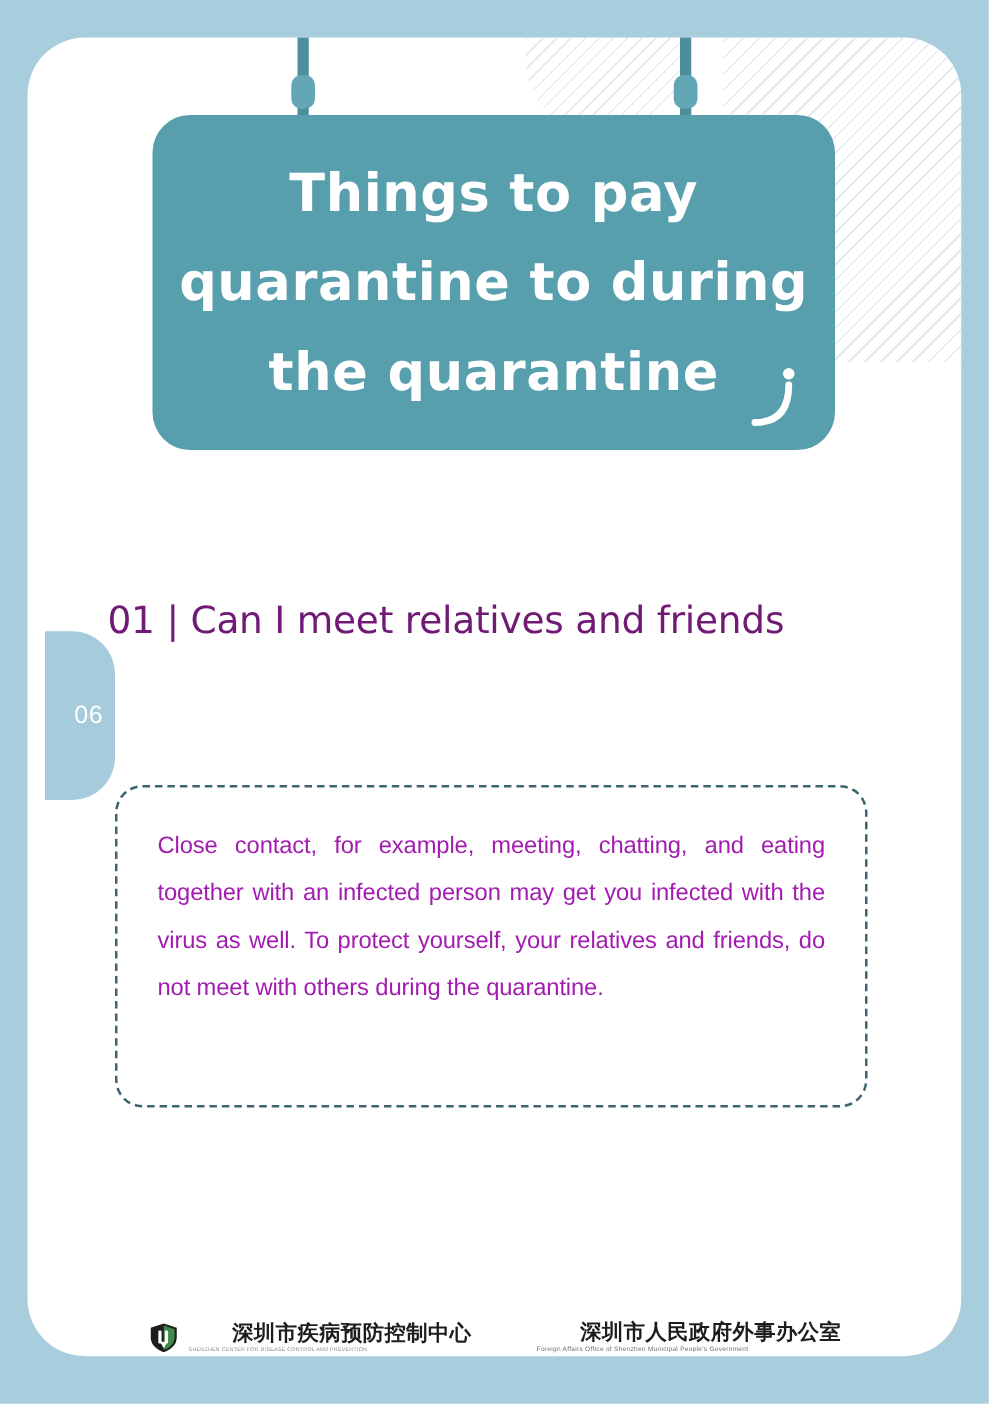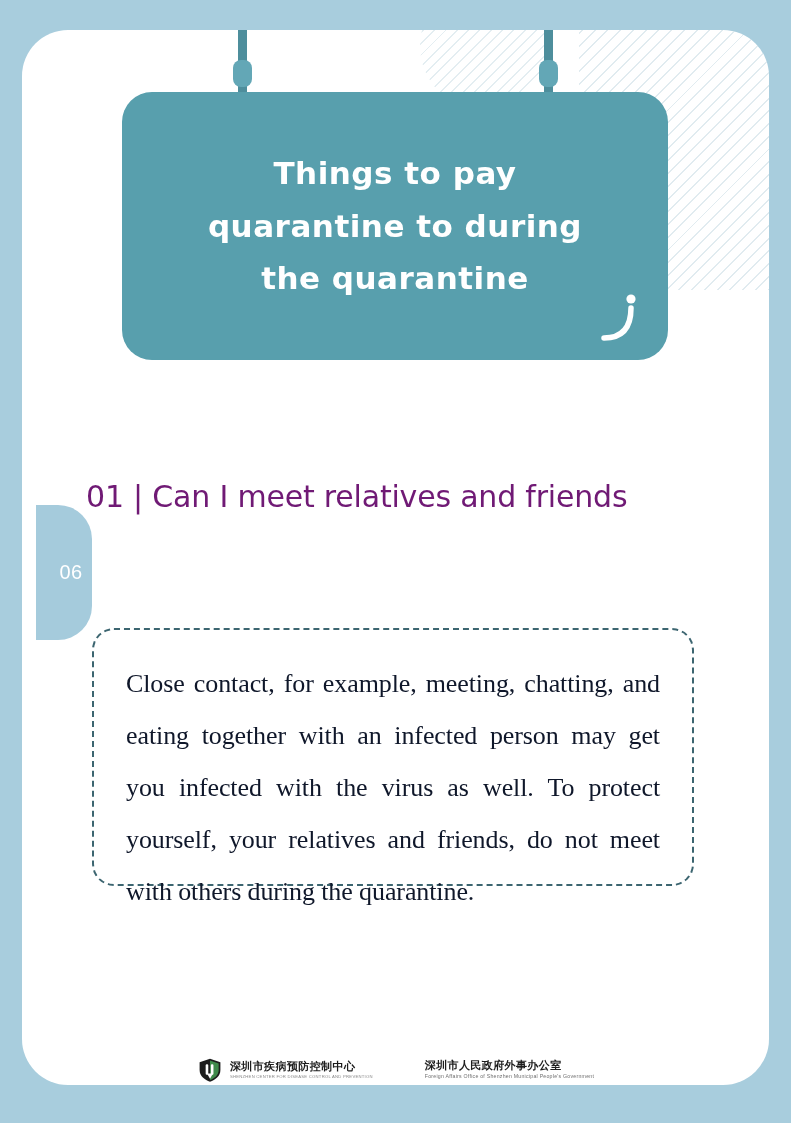--- a/index.html
+++ b/index.html
@@ -120,21 +120,21 @@
     background: #589fad;
     border-radius: 30px;
     z-index: 6;
     display: flex;
     flex-direction: column;
     align-items: center;
     justify-content: center;
   }
   .banner-title {
     color: #ffffff;
-    font-size: 31px;
+    font-size: 42px;
     line-height: 1.70;
     text-align: center;
     font-weight: bold;
     letter-spacing: 0.5px;
     font-family: "DejaVu Sans", sans-serif;
     padding: 0 20px;
   }
 
   
   .smiley {
@@ -169,50 +169,51 @@
     left: 92px;
     top: 628px;
     width: 602px;
     height: 258px;
     border: 2px dashed #3c6570;
     border-radius: 22px;
     z-index: 7;
     padding: 28px 32px;
   }
   .answer-text {
-    color: #0f172a;
-    font-size: 26px;
+    color: #a21caf;
+    font-size: 19px;
     line-height: 2.00;
     text-align: justify;
     text-align-last: left;
-    font-family: Liberation Serif, serif;
+    font-family: Liberation Sans, sans-serif;
     letter-spacing: -0.1px;
   }
 
   
   .footer {
     position: absolute;
     left: 0;
     right: 0;
     bottom: 40px;
     display: flex;
     align-items: center;
     justify-content: center;
     gap: 52px;
     z-index: 7;
   }
   .logo-block { display: flex; align-items: center; gap: 7px; }
   .logo-text { display: flex; flex-direction: column; gap: 1px; }
   .logo-cn {
-    font-size: 11px;
+    font-size: 17px;
     font-weight: bold;
     color: #1d1d1d;
     letter-spacing: 0.4px;
     line-height: 1.1;
     font-family: "DejaVu Sans", sans-serif;
+    margin-left: 35px;
   }
   .logo-en {
     font-size: 4.2px;
     color: #8a8a8a;
     letter-spacing: 0.25px;
     line-height: 1.2;
     font-family: "Liberation Sans", sans-serif;
   }
   .logo-en.wide { font-size: 5.2px; color: #6f6f6f; }
   .logo-mark { width: 26px; height: 26px; flex: 0 0 26px; }

